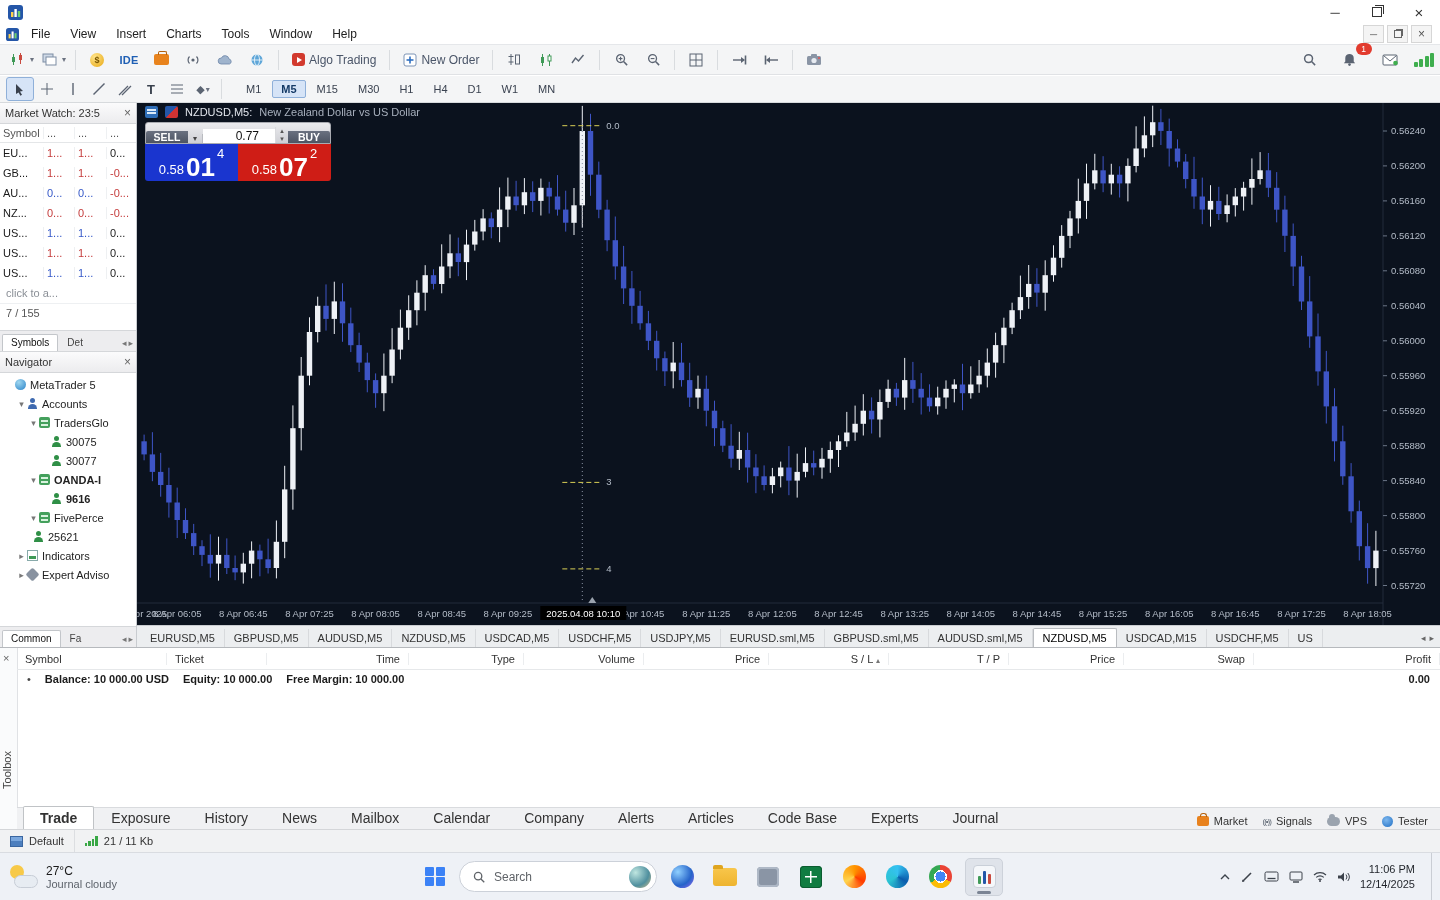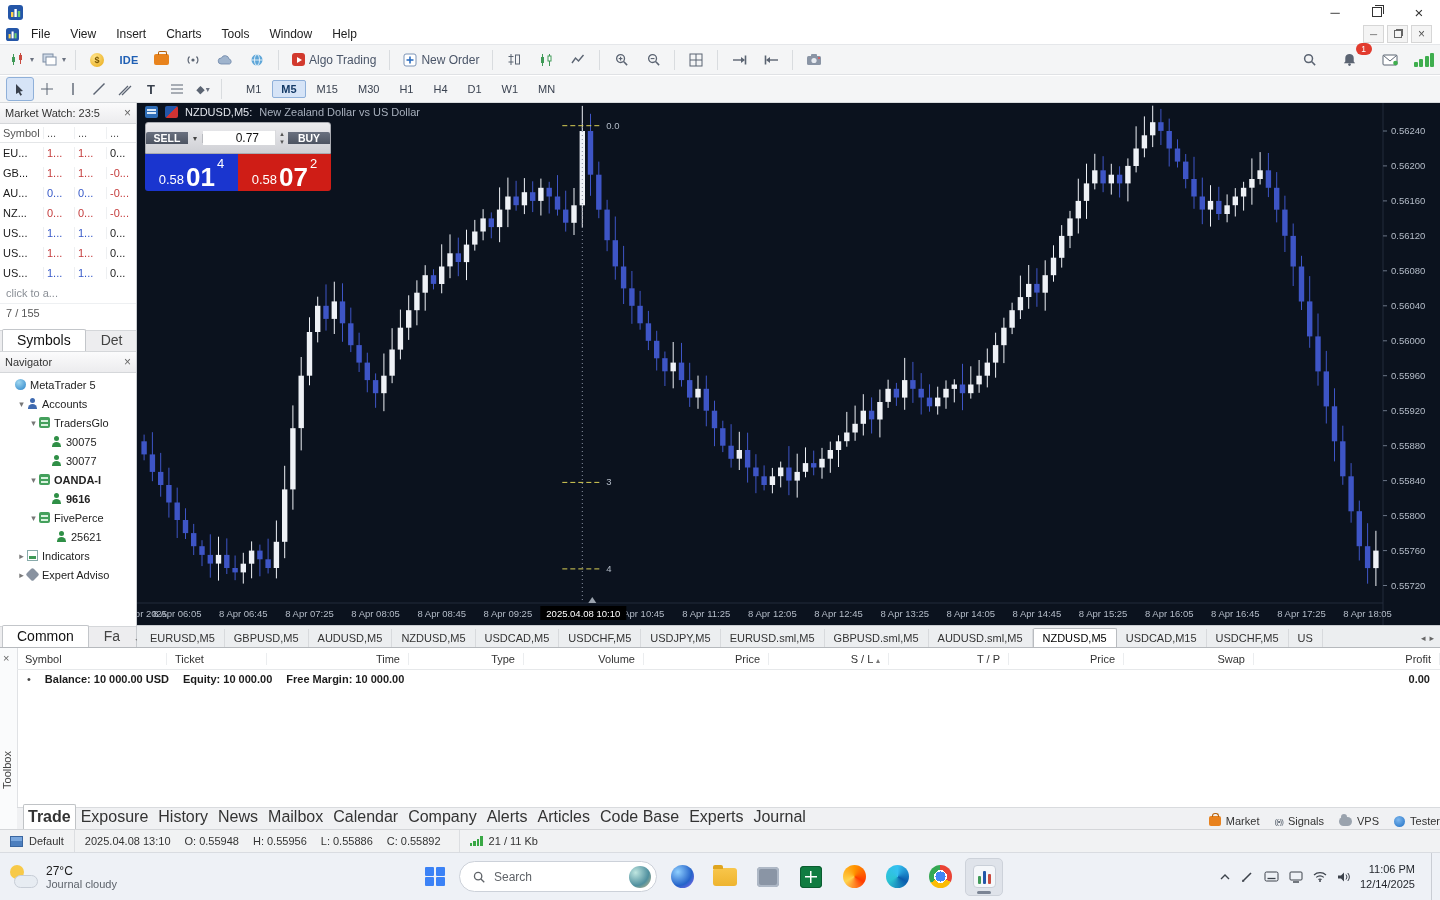--- a/index.html
+++ b/index.html
@@ -54,21 +54,21 @@
   .mw-header{display:flex;height:18px;border-bottom:1px solid #e4e6e8;align-items:center;font-size:11px;color:#555}
   .mwc{box-sizing:border-box;padding:0 3px;overflow:hidden;white-space:nowrap;border-right:1px solid #eef0f2}
   .mwc.c0{width:44px}.mwc.c1{width:31px}.mwc.c2{width:32px}.mwc.c3{flex:1;border-right:none}
   .mw-row{display:flex;height:20px;align-items:center;font-size:11px}
   .mw-row .sym{color:#1a1a1a}
   .mw-row .down{color:#c43c3c}.mw-row .up{color:#3659c8}
   .mw-row .neg{color:#c43c3c}
   .mw-add{height:20px;display:flex;align-items:center;padding:0 6px;color:#8a8f96;font-size:11px}
   .mw-count{height:18px;display:flex;align-items:center;padding:0 6px;color:#555;font-size:11px;border-top:1px solid #eef0f2}
   .ptab-row{height:20px;background:#ededef;border-top:1px solid #d5d7da;display:flex;align-items:flex-end;padding-left:2px;flex:0 0 auto}
-  .ptab{padding:2px 14px 3px;font-size:14px;color:#444;border:1px solid transparent;border-bottom:none}
+  .ptab{padding:2px 8px 3px;font-size:10px;color:#444;border:1px solid transparent;border-bottom:none}
   .ptab.active{background:#fff;border-color:#c3c6ca;border-radius:2px 2px 0 0;color:#111}
   .ptab-arrows{margin-left:auto;display:flex;gap:2px;padding:0 3px 3px 0;color:#777;font-size:9px}
   .nav-tree{flex:1;overflow:hidden;padding-top:2px}
   .tn{height:19px;display:flex;align-items:center;font-size:11px;color:#222;white-space:nowrap}
   .tn.bold{font-weight:bold}
   .tn-exp{width:11px;color:#777;font-size:9px;text-align:center;flex:0 0 auto}
   .tn-ic{width:11px;height:11px;margin-right:4px;flex:0 0 auto;position:relative}
   .ti-globe{border-radius:50%;background:radial-gradient(circle at 35% 30%,#9fd7f0,#2a82c8)}
   .ti-users::before,.ti-users::after,.ti-person::before,.ti-person::after{content:"";position:absolute}
   .ti-person::before{top:0;left:3px;width:5px;height:5px;border-radius:50%;background:#2f8f46}
@@ -87,21 +87,21 @@
   #chart-svg{position:absolute;left:0;top:0;width:1303px;height:522px}
   #chart-svg text{font-size:9.5px}
   .ax{fill:#b4bcc8}
   .chart-header{position:absolute;left:8px;top:3px;display:flex;align-items:center;gap:7px;z-index:3}
   .ch-sym{color:#e2e6ed;font-size:11px}
   .ch-desc{color:#a7afbc;font-size:11px}
   .hdr-ic1{width:13px;height:12px;background:#2f6db6;border-radius:2px;position:relative}
   .hdr-ic1::before{content:"";position:absolute;left:2px;top:3px;width:9px;height:1.6px;background:#dce9f7;box-shadow:0 3px 0 #dce9f7}
   .hdr-ic2{width:13px;height:12px;background:linear-gradient(135deg,#2456a8 0 50%,#cf3333 50% 100%);border-radius:2px}
   .trade-panel{position:absolute;left:8px;top:19px;width:186px;z-index:3}
-  .tp-row1{height:32px;background:linear-gradient(#ebebee,#cfd0d5);border:1px solid #a9abb1;border-radius:3px 3px 0 0;display:flex;align-items:center;box-sizing:border-box}
+  .tp-row1{height:22px;background:linear-gradient(#ebebee,#cfd0d5);border:1px solid #a9abb1;border-radius:3px 3px 0 0;display:flex;align-items:flex-end;box-sizing:border-box}
   .tp-sell,.tp-buy{width:42px;background:linear-gradient(#6a7180,#4d5462);color:#fff;font-size:10.5px;font-weight:bold;display:flex;align-items:center;justify-content:center}
   .tp-sell{border-radius:2px 0 0 0}
   .tp-buy{border-radius:0 2px 0 0;margin-left:auto}
   .tp-caret{width:14px;display:flex;align-items:center;justify-content:center;font-size:8px;color:#444;border-right:1px solid #b9bbc0}
   .tp-vol{flex:1;background:#fff;display:flex;align-items:center;justify-content:flex-end;padding-right:16px;font-size:12px;color:#111}
   .tp-spin{width:12px;display:flex;flex-direction:column;align-items:center;justify-content:center;font-size:7px;color:#555;border-left:1px solid #d9dadd}
   .tp-row2{display:flex;height:37px}
   .tp-price{width:50%;display:flex;align-items:flex-end;justify-content:center;gap:2px;color:#fff;padding-bottom:3px;box-sizing:border-box}
   .tp-price.sell{background:#1a35cf;border-radius:0 0 0 3px}
   .tp-price.buy{background:#cf1d16;border-radius:0 0 3px 0}
@@ -121,23 +121,23 @@
   .tbx-close{position:absolute;left:3px;top:4px;color:#666;font-size:11px}
   .tbx-vlabel{position:absolute;left:1px;bottom:40px;writing-mode:vertical-rl;transform:rotate(180deg);font-size:11px;color:#444}
   .tbx-header{position:absolute;left:17px;top:0;height:21px;display:flex;border-bottom:1px solid #e6e8ea;align-items:center;font-size:11px;color:#333}
   .tbx-col{box-sizing:border-box;padding:0 8px;text-align:right;border-right:1px solid #ebedef;overflow:hidden;white-space:nowrap}
   .tbx-col.left{text-align:left}
   .sort{font-size:8px;color:#777}
   .tbx-balance{position:absolute;left:17px;top:21px;right:0;height:20px;display:flex;align-items:center;font-size:11px;font-weight:bold;color:#1c1c1c;gap:14px;padding-left:10px}
   .tbx-balance .dot{color:#444;font-weight:normal}
   .tbx-profit{margin-left:auto;padding-right:10px;font-weight:bold}
   .tbx-tabs{position:absolute;left:17px;right:0;bottom:0;height:22px;background:#f0f1f3;border-top:1px solid #d9dbde;display:flex;align-items:flex-end;padding-left:6px;box-sizing:border-box}
-  .tbx-tab{padding:3px 4px;font-size:16px;color:#333;border:1px solid transparent;border-bottom:none}
+  .tbx-tab{padding:3px 16px;font-size:14px;color:#333;border:1px solid transparent;border-bottom:none}
   .tbx-tab.active{background:#fff;border-color:#c0c3c6;border-radius:2px 2px 0 0;font-weight:bold}
-  .tbx-right{margin-left:auto;display:flex;align-items:center;gap:15px;padding-bottom:2px}
+  .tbx-right{margin-left:auto;display:flex;align-items:center;gap:15px;padding-right:12px;padding-bottom:2px}
   .tbx-ritem{display:flex;align-items:center;gap:5px;font-size:11px;color:#333}
   .ic-bag{width:12px;height:10px;background:#e8821e;border-radius:2px;position:relative;display:inline-block}
   .ic-bag::before{content:"";position:absolute;top:-3px;left:3px;width:5px;height:3px;border:1px solid #b5620e;border-bottom:none;border-radius:3px 3px 0 0}
   .ic-waves{color:#5c6672;font-size:8px;letter-spacing:-1px}
   .ic-vps{width:13px;height:9px;background:#9aa3ae;border-radius:5px;position:relative;display:inline-block}
   .ic-vps::before{content:"";position:absolute;left:2px;top:-3px;width:6px;height:6px;border-radius:50%;background:#9aa3ae}
   .ic-gauge{width:11px;height:11px;border-radius:50%;background:radial-gradient(circle at 40% 35%,#7db7ee,#1f6fc4);display:inline-block}
 
   
   .statusbar{position:absolute;left:0;top:829px;width:1440px;height:23px;background:#f1f2f3;border-top:1px solid #d4d6d9;display:flex;align-items:center;font-size:11px;color:#333;box-sizing:border-box}
@@ -558,21 +558,21 @@
         <div class="tn bold" style="padding-left:40px">
       <span class="tn-exp"></span>
       <span class="tn-ic ti-person"></span>
       <span class="tn-label">9616</span>
         </div>
         <div class="tn" style="padding-left:28px">
       <span class="tn-exp">▾</span>
       <span class="tn-ic ti-server"></span>
       <span class="tn-label">FivePerce</span>
         </div>
-        <div class="tn" style="padding-left:45px">
+        <div class="tn" style="padding-left:22px">
       <span class="tn-exp"></span>
       <span class="tn-ic ti-person"></span>
       <span class="tn-label">25621</span>
         </div>
         <div class="tn" style="padding-left:16px">
       <span class="tn-exp">▸</span>
       <span class="tn-ic ti-chart"></span>
       <span class="tn-label">Indicators</span>
         </div>
         <div class="tn" style="padding-left:16px">
@@ -1073,27 +1073,20 @@
           </span>
         </div>
     </div>
   </div>
 
   <div class="statusbar">
     <div class="seg">
       <span class="profile-ico"></span>
       <span>Default</span>
     </div>
-    <div class="seg" id="ohlc-seg">
-        <span class="ohlc-part">2025.04.08 13:10</span>
-        <span class="ohlc-part">O: 0.55948</span>
-        <span class="ohlc-part">H: 0.55956</span>
-        <span class="ohlc-part">L: 0.55886</span>
-        <span class="ohlc-part">C: 0.55892</span>
-      </div>
     <div class="seg" style="border-right:none">
       <span class="traffic-ico">
           <i style="height:3px"></i>
           <i style="height:5px"></i>
           <i style="height:7px"></i>
           <i style="height:10px"></i>
         </span>
       <span>21 / 11 Kb</span>
     </div>
   </div>

